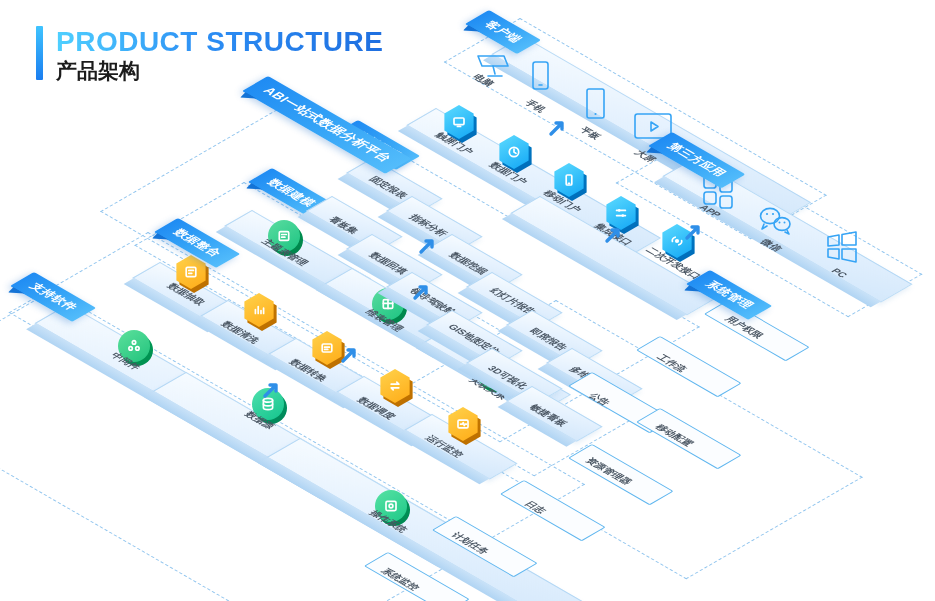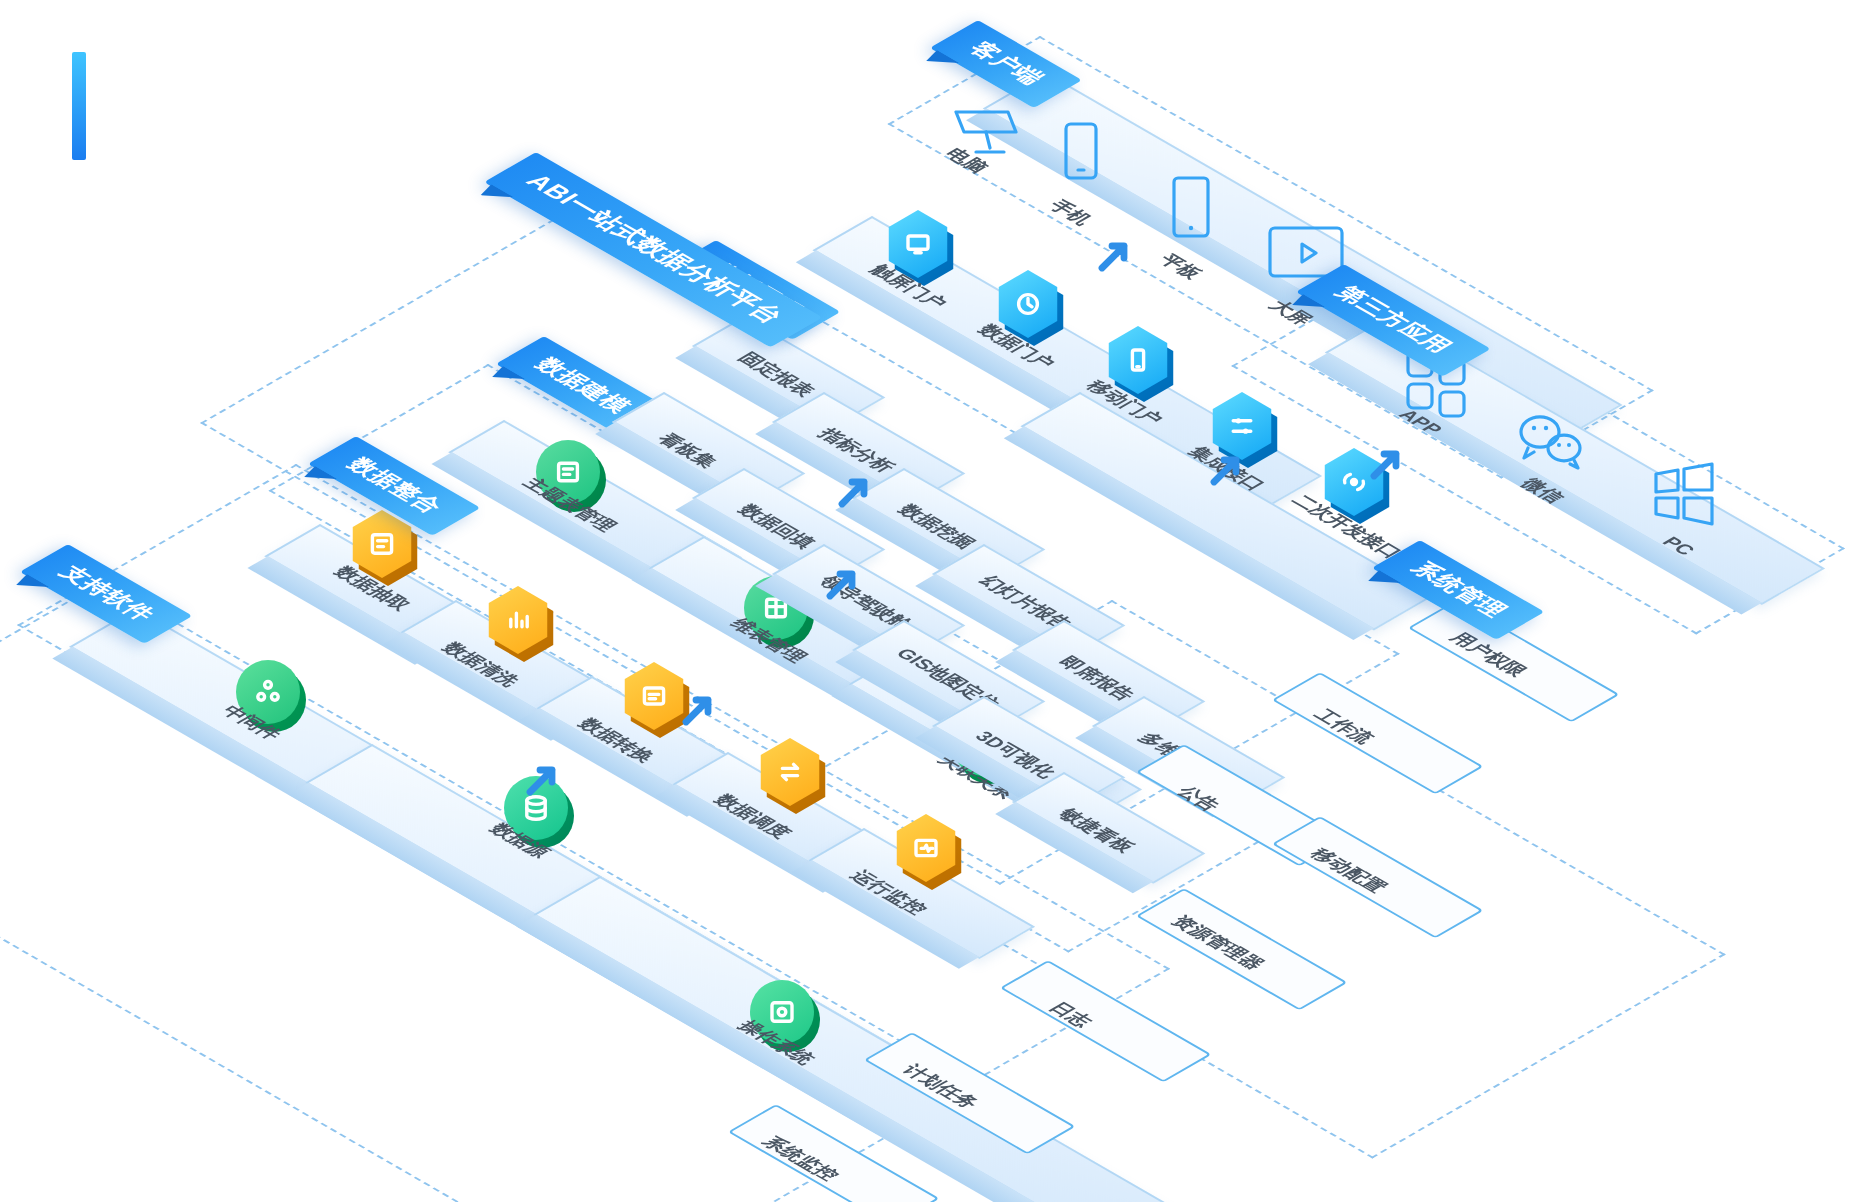--- a/index.html
+++ b/index.html
@@ -72,20 +72,22 @@
   .arrow svg{ overflow:visible; }
 </style>
 </head>
 <body>
 
 <div id="stage">
 
   <div id="title-block">
     <div id="title-bar"></div>
     <div>
+      <div id="title-en">PRODUCT STRUCTURE</div>
+      <div id="title-cn">产品架构</div>
     </div>
   </div>
 
   <div id="scene">
 
     <div class="zone" style="left:52px; top:290px; width:470px; height:195px;"></div>
     <div class="zone" style="left:148px; top:232px; width:470px; height:150px;"></div>
     <div class="zone" style="left:244px; top:182px; width:430px; height:118px;"></div>
     <div class="zone" style="left:300px; top:96px; width:430px; height:215px;"></div>
     <div class="zone" style="left:520px; top:18px; width:330px; height:82px;"></div>

